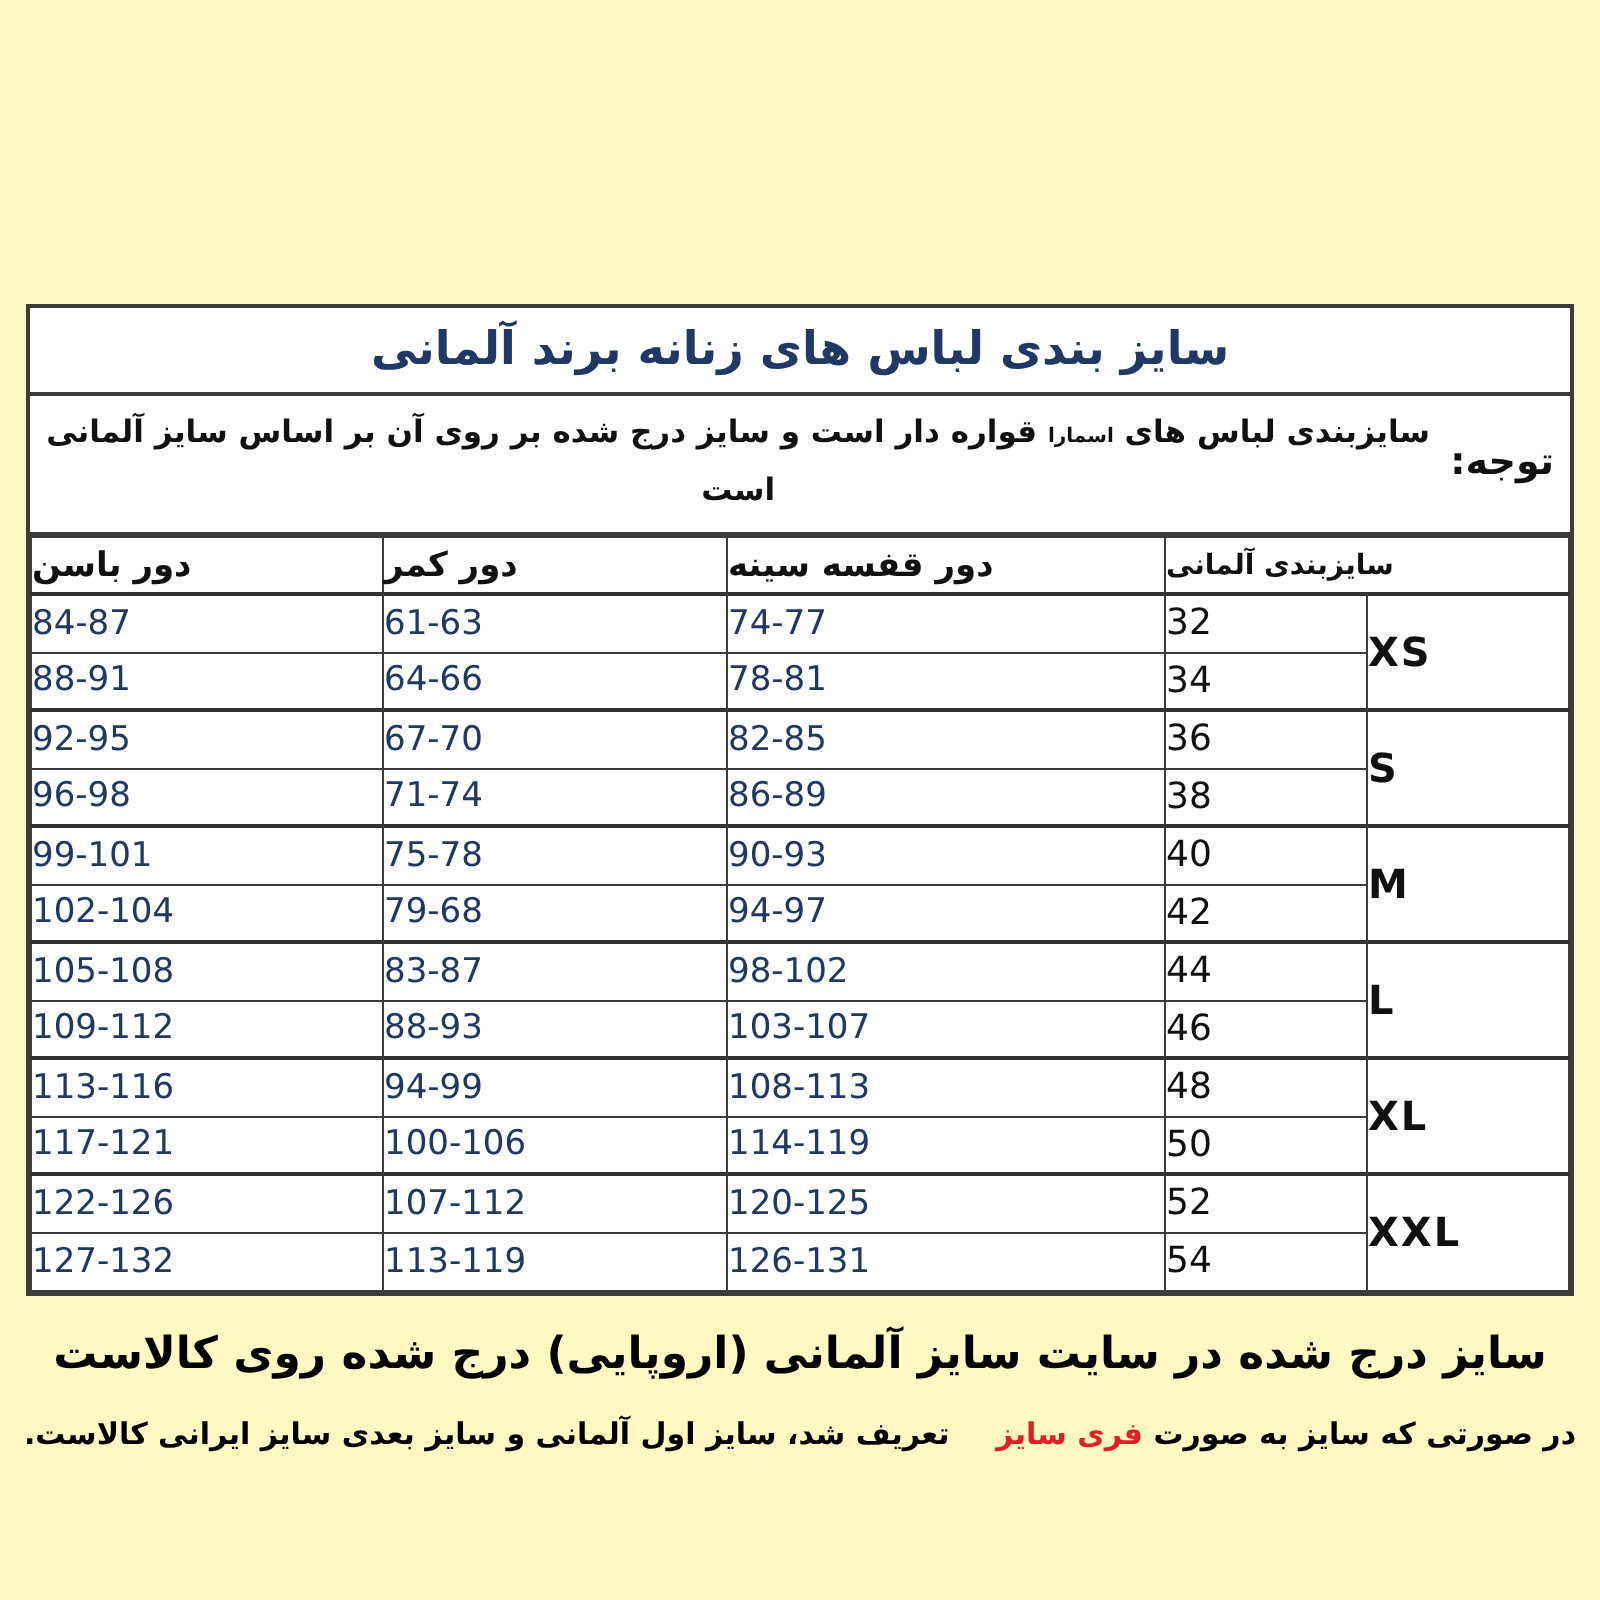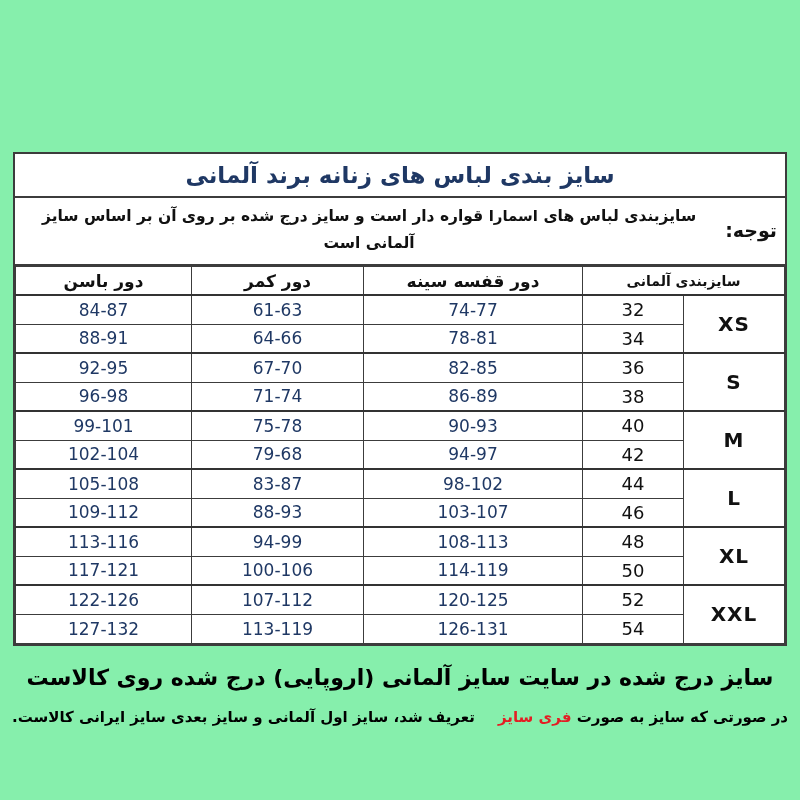--- a/index.html
+++ b/index.html
@@ -1,21 +1,21 @@
 <!DOCTYPE html>
 <html lang="fa"><head>
 <meta charset="utf-8">
 <style>
   html,body{margin:0;padding:0;}
   body{
     width:800px;height:800px;background:#ffffff;
     font-family:"DejaVu Sans", sans-serif;
     position:relative;overflow:hidden;
   }
-  .sheet{position:absolute;inset:0;background:#86efac;}
+  .sheet{position:absolute;inset:0;background:#fef9c3;}
 
   
   .size-box{
     position:absolute;left:13px;top:152px;width:774px;
     box-sizing:border-box;border:2px solid #3c3c3c;background:#fff;
   }
   .title-row{
     height:42px;display:flex;align-items:center;justify-content:center;
     border-bottom:2px solid #3c3c3c;
     font-size:23px;font-weight:bold;color:#1f3864;
@@ -24,28 +24,28 @@
     display:flex;align-items:center;
     border-bottom:2px solid #3c3c3c;
     padding:5px 4px 7px 6px;min-height:62px;box-sizing:border-box;
   }
   .note-label{
     font-size:19px;font-weight:bold;color:#111;
     padding:0 4px 0 8px;white-space:nowrap;
   }
   .note-text{flex:1;text-align:center;color:#111;}
   .note-line{font-size:15.5px;font-weight:bold;line-height:27px;}
-  .brand-name{font-size:15px;font-weight:bold;text-align:right;}
+  .brand-name{font-size:10px;font-weight:bold;text-align:right;}
 
   table.size-table{
     width:100%;border-collapse:collapse;table-layout:fixed;
     direction:rtl;
   }
   .size-table th,.size-table td{
-    border:1.5px solid #3c3c3c;text-align:center;vertical-align:middle;
+    border:1.5px solid #3c3c3c;text-align:left;vertical-align:middle;
     padding:0;background:#fff;
   }
   .size-table thead th{height:27px;font-size:17px;font-weight:bold;color:#111;}
   .size-table thead th.german{font-size:14px;}
   .size-table tbody tr{height:29px;}
   td.letter{font-size:20px;font-weight:bold;color:#111;letter-spacing:1px;}
   td.num{font-size:18px;font-weight:normal;color:#111;}
   td.meas{font-size:17px;color:#1f3864;}
   tr.group-start td{border-top:2.5px solid #333;}
 

